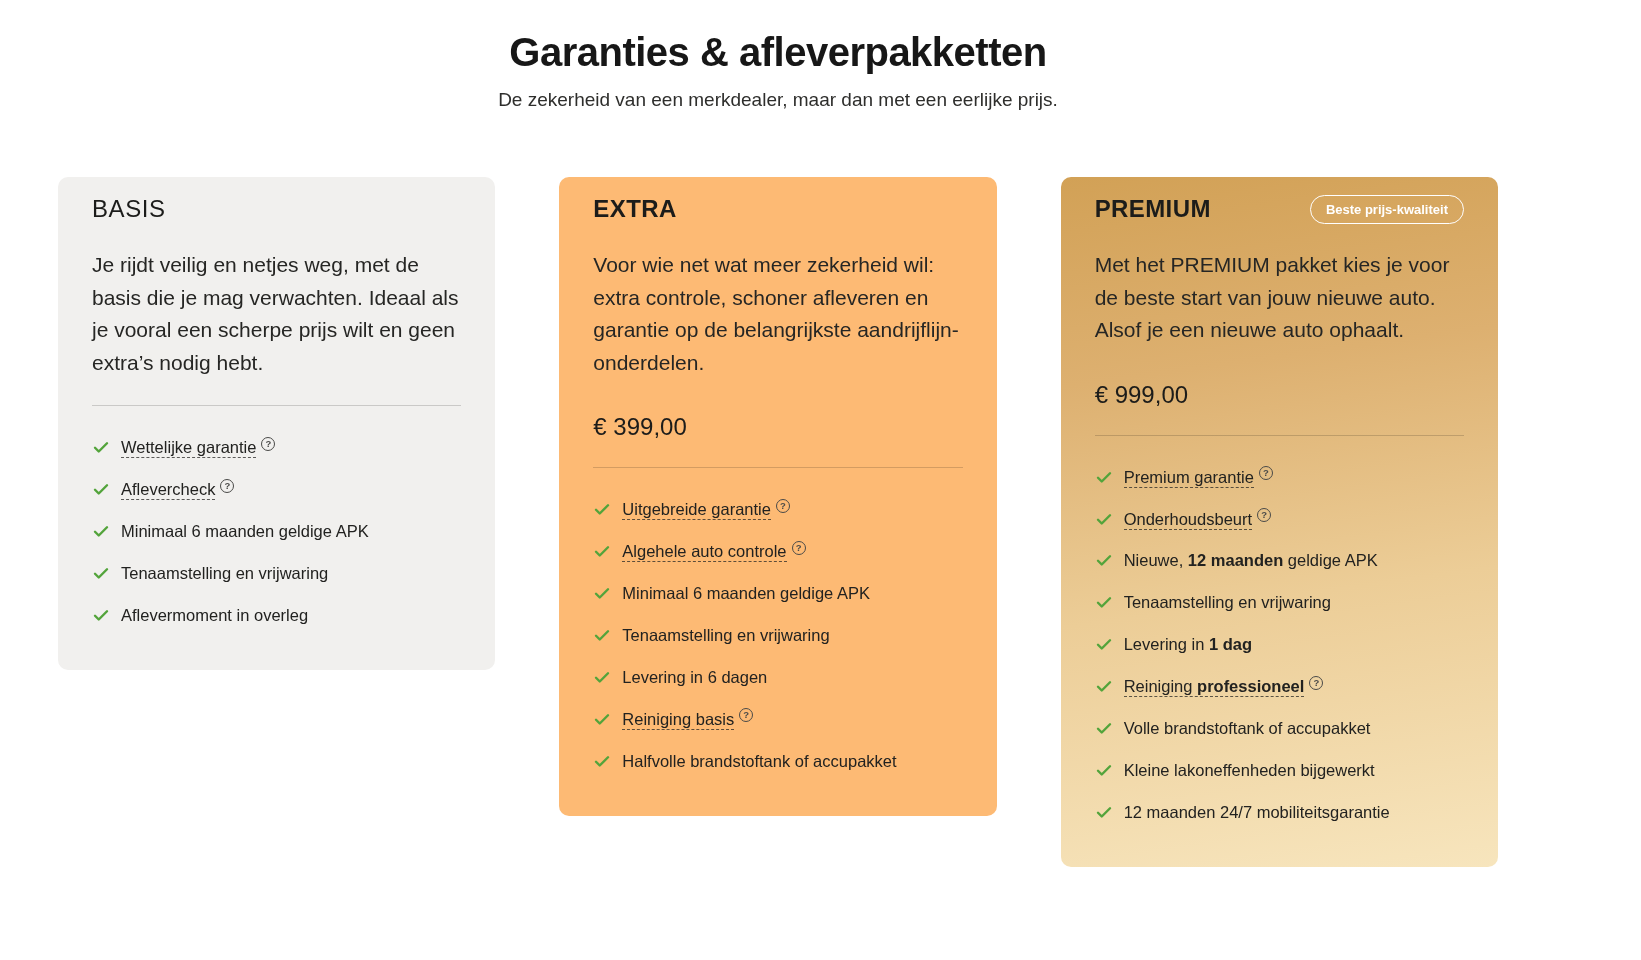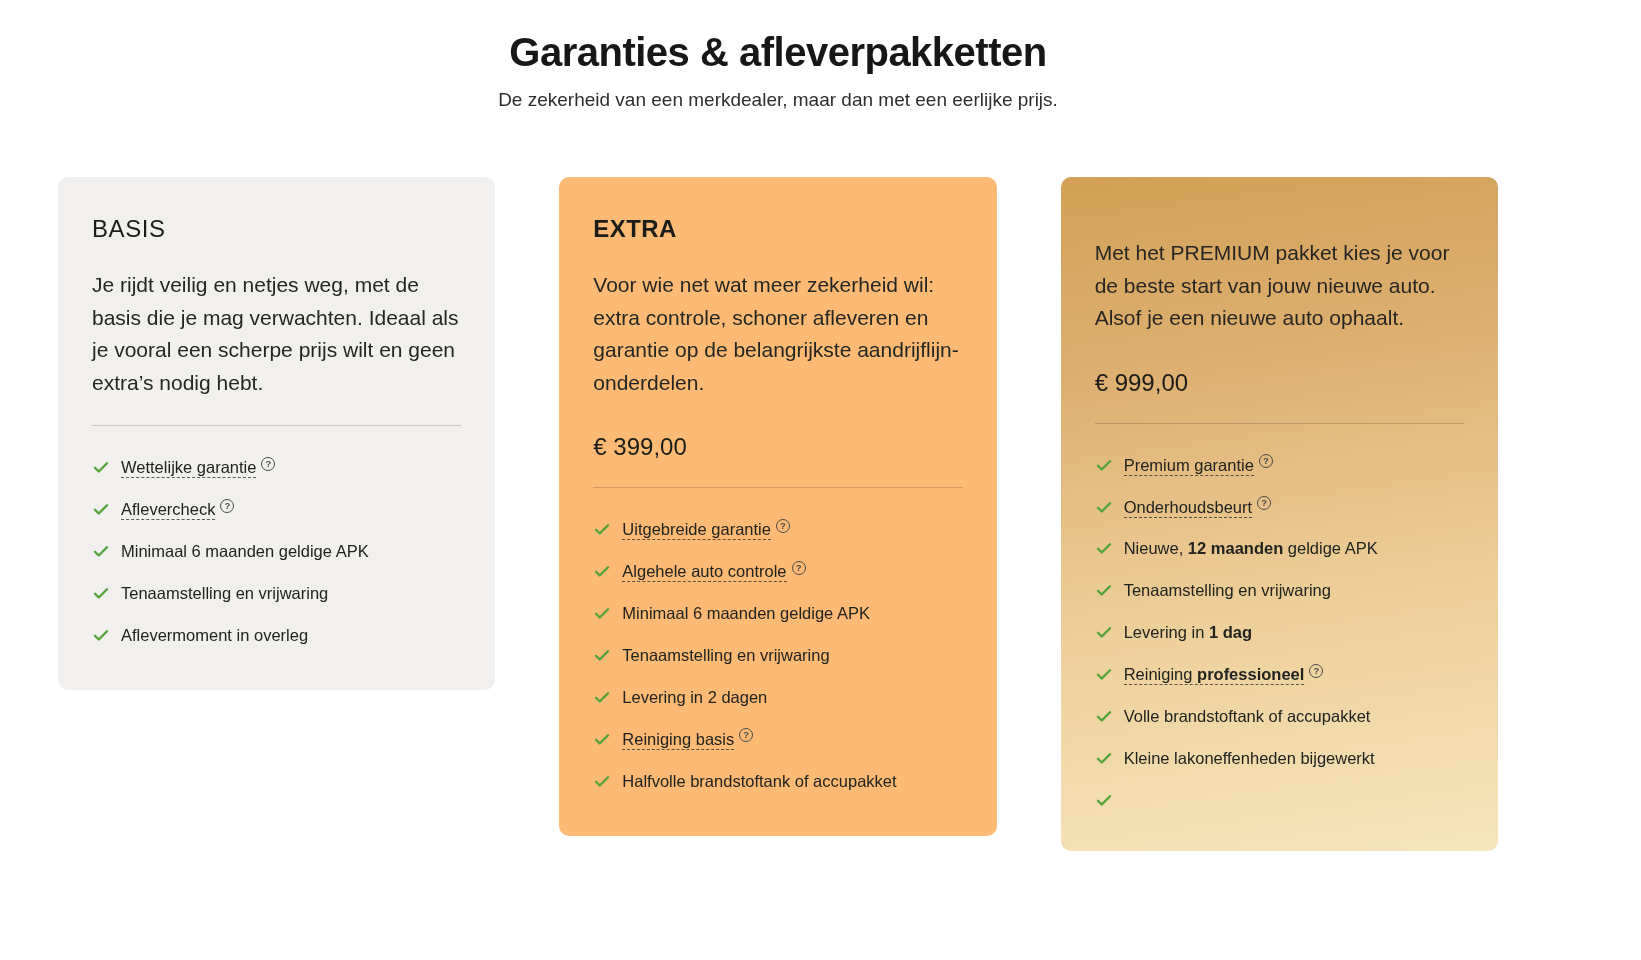--- a/index.html
+++ b/index.html
@@ -34,21 +34,21 @@
   .cards {
     display: flex;
     align-items: flex-start;
     gap: 64px;
     margin-top: 66px;
     padding-bottom: 60px;
   }
   .card {
     flex: 1 1 0;
     border-radius: 10px;
-    padding: 36px 34px 42px 34px;
+    padding: 16px 34px 42px 34px;
   }
   .card--basis   { background: #f1f0ee; }
   .card--extra   { background: #fdba74; }
   .card--premium {
     background: linear-gradient(172deg, #d2a156 0%, #ddb070 28%, #eccd97 60%, #f7e5bd 100%);
   }
   .card-head {
     display: flex;
     justify-content: space-between;
     align-items: center;
@@ -232,21 +232,21 @@
               </svg>
             </span>
             <span class="feature-text"><span><span>Tenaamstelling en vrijwaring</span></span></span>
           </li>
           <li class="feature">
             <span class="check">
               <svg width="18" height="18" viewBox="0 0 24 24" aria-hidden="true">
                 <path d="M4 13l5 5L20 7" stroke="#53a43b" stroke-width="3.2" fill="none" stroke-linecap="round" stroke-linejoin="round"></path>
               </svg>
             </span>
-            <span class="feature-text"><span><span>Levering in 2 dagen</span></span></span>
+            <span class="feature-text"><span><span>Levering in 6 dagen</span></span></span>
           </li>
           <li class="feature">
             <span class="check">
               <svg width="18" height="18" viewBox="0 0 24 24" aria-hidden="true">
                 <path d="M4 13l5 5L20 7" stroke="#53a43b" stroke-width="3.2" fill="none" stroke-linecap="round" stroke-linejoin="round"></path>
               </svg>
             </span>
             <span class="feature-text"><span class="u"><span>Reiniging basis</span></span><span class="info">?</span></span>
           </li>
           <li class="feature">
@@ -254,20 +254,24 @@
               <svg width="18" height="18" viewBox="0 0 24 24" aria-hidden="true">
                 <path d="M4 13l5 5L20 7" stroke="#53a43b" stroke-width="3.2" fill="none" stroke-linecap="round" stroke-linejoin="round"></path>
               </svg>
             </span>
             <span class="feature-text"><span><span>Halfvolle brandstoftank of accupakket</span></span></span>
           </li>
         </ul>
   </div>
 
   <div class="card card--premium">
+    <div class="card-head">
+      <div class="card-title">PREMIUM</div>
+      <div class="badge">Beste prijs-kwaliteit</div>
+    </div>
     <p class="card-desc">Met het PREMIUM pakket kies je voor de beste start van jouw nieuwe auto. Alsof je een nieuwe auto ophaalt.</p>
     <div class="card-price">€ 999,00</div>
     <hr class="divider">
     <ul class="features">
           <li class="feature">
             <span class="check">
               <svg width="18" height="18" viewBox="0 0 24 24" aria-hidden="true">
                 <path d="M4 13l5 5L20 7" stroke="#53a43b" stroke-width="3.2" fill="none" stroke-linecap="round" stroke-linejoin="round"></path>
               </svg>
             </span>
@@ -328,17 +332,18 @@
               </svg>
             </span>
             <span class="feature-text"><span><span>Kleine lakoneffenheden bijgewerkt</span></span></span>
           </li>
           <li class="feature">
             <span class="check">
               <svg width="18" height="18" viewBox="0 0 24 24" aria-hidden="true">
                 <path d="M4 13l5 5L20 7" stroke="#53a43b" stroke-width="3.2" fill="none" stroke-linecap="round" stroke-linejoin="round"></path>
               </svg>
             </span>
+            <span class="feature-text"><span><span>12 maanden 24/7 mobiliteitsgarantie</span></span></span>
           </li>
         </ul>
   </div>
 </div>
 </div>
 
 </body></html>

